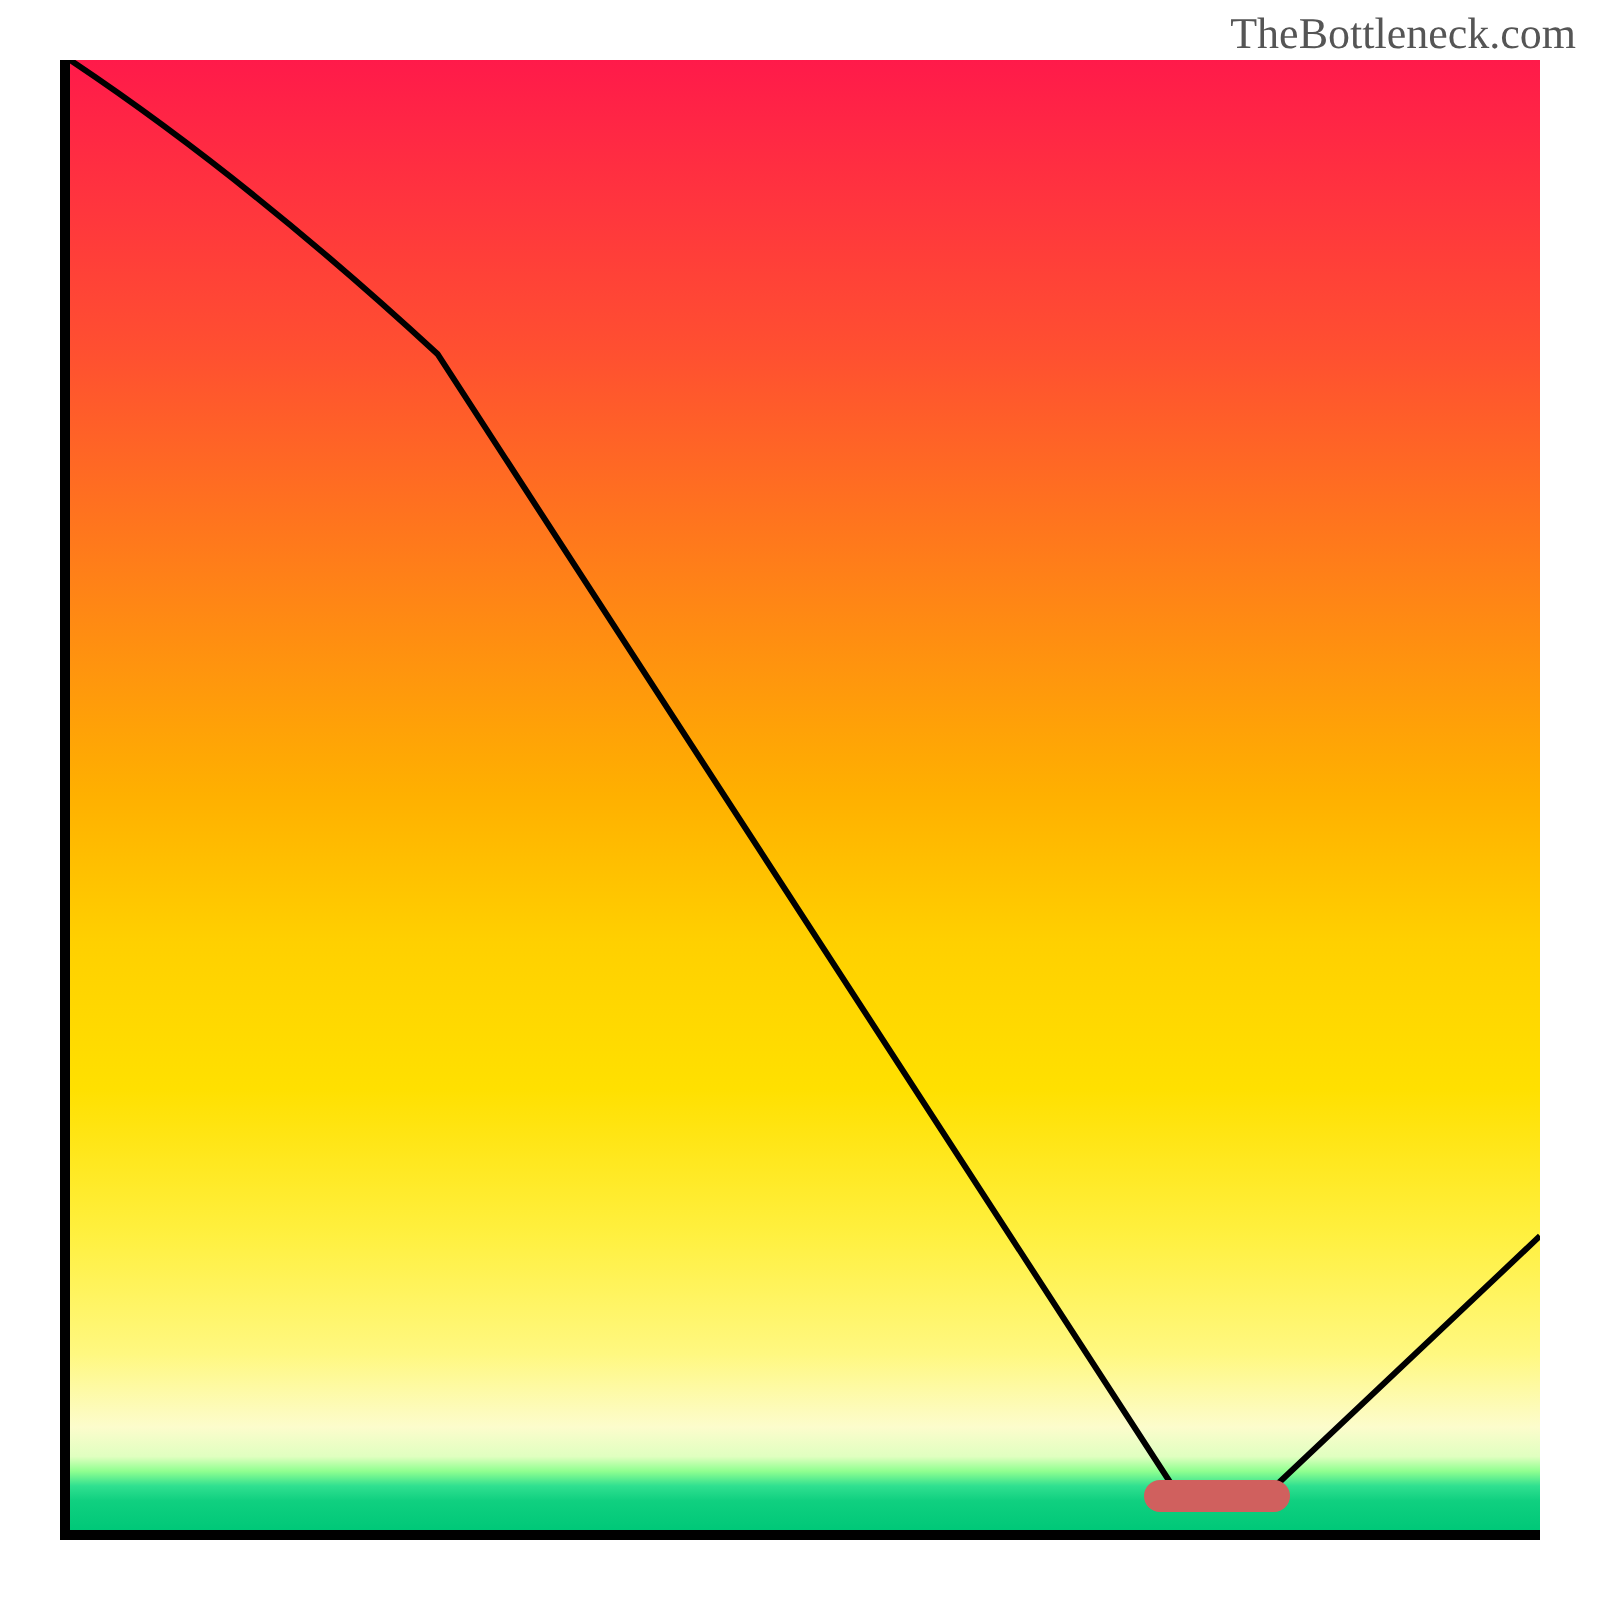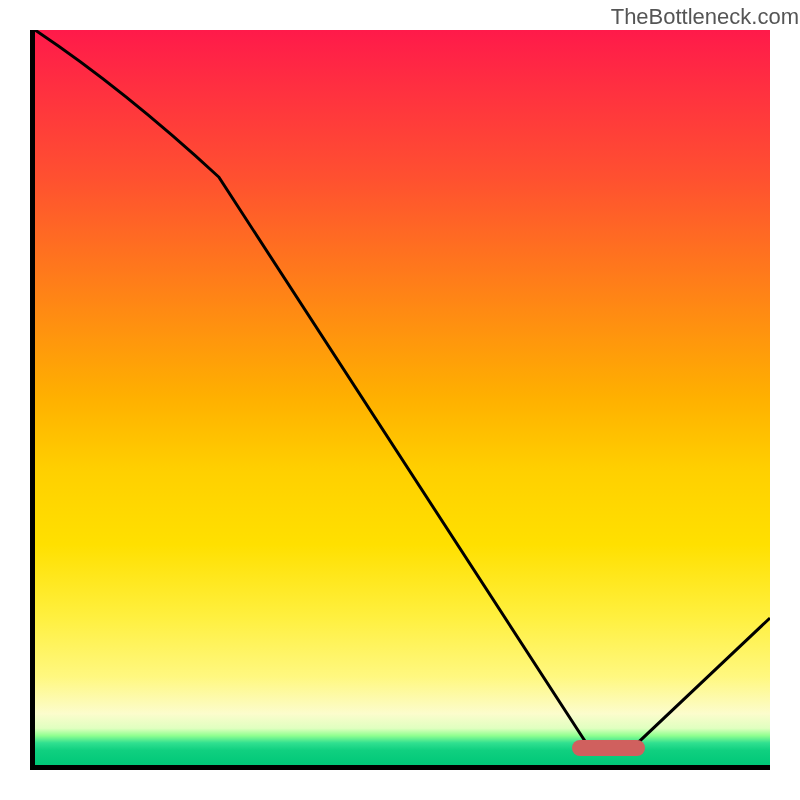--- a/index.html
+++ b/index.html
@@ -14,24 +14,24 @@
     }
     .container {
       width: 800px;
       height: 800px;
       position: relative;
       background: white;
     }
     .watermark {
       position: absolute;
       top: 4px;
-      right: 1px;
+      right: 12px;
       font-size: 22px;
       color: #555;
-      font-family: Liberation Sans, sans-serif;
+      font-family: Liberation Serif, serif;
       z-index: 10;
     }
     .chart-area {
       position: absolute;
       left: 30px;
       top: 30px;
       width: 740px;
       height: 740px;
       border-left: 5px solid black;
       border-bottom: 5px solid black;

